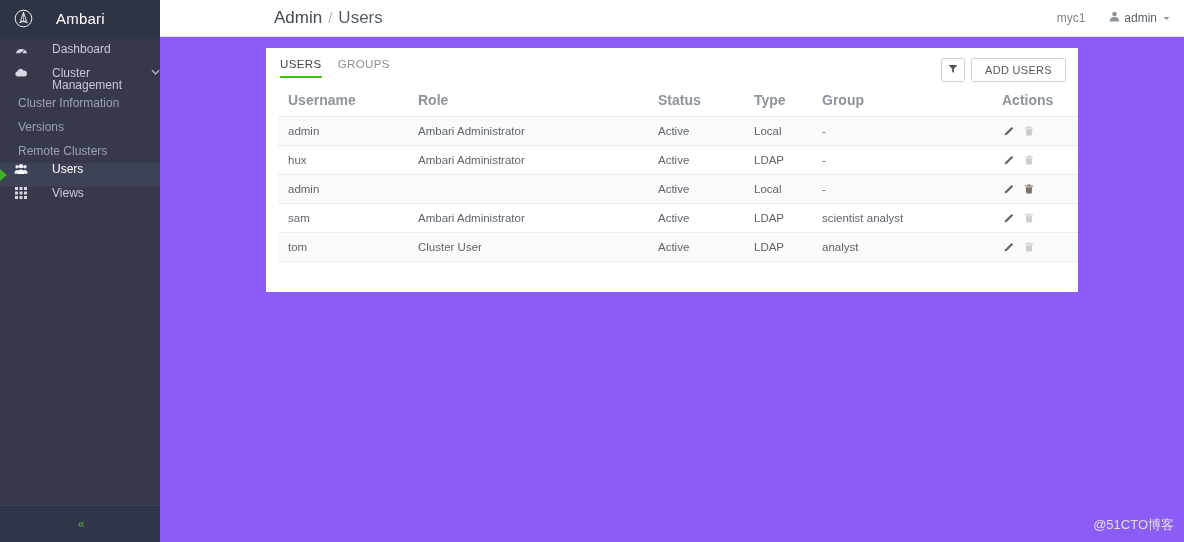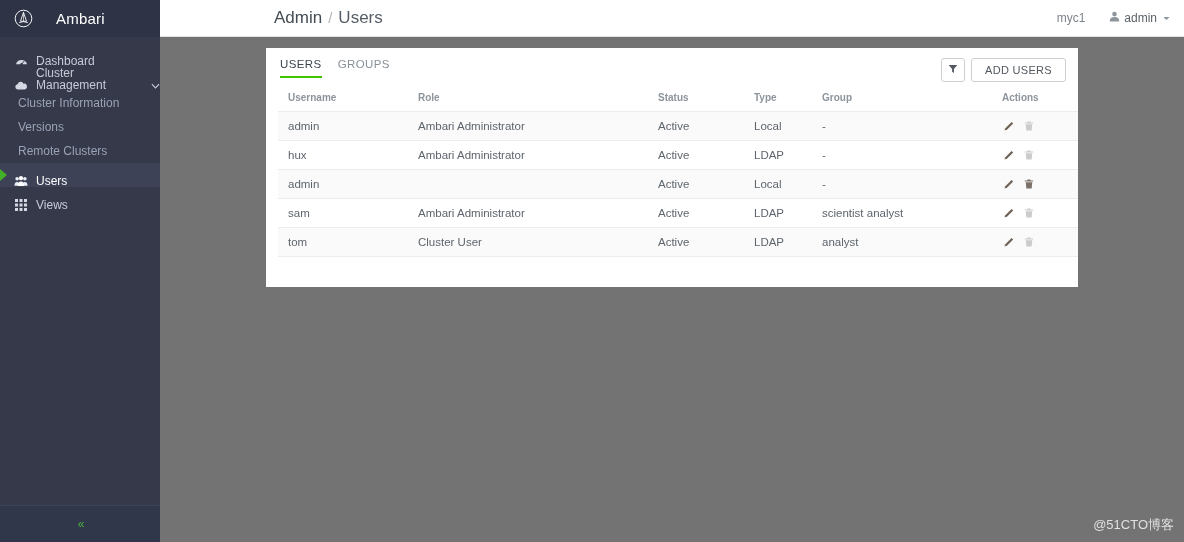--- a/index.html
+++ b/index.html
@@ -50,23 +50,23 @@
   }
 
   .nav {
     flex: 1 1 auto;
     padding-top: 6px;
   }
 
   .nav-item {
     height: 24px;
     display: flex;
-    align-items: flex-end;
+    align-items: flex-start;
     padding-left: 14px;
-    gap: 8px;
+    gap: 24px;
     color: #c6cbd8;
     font-size: 12px;
     position: relative;
     cursor: pointer;
   }
   .nav-item .nav-ico {
     width: 14px;
     flex: 0 0 14px;
     display: flex;
     align-items: center;
@@ -119,21 +119,21 @@
     color: #4aae3a;
     font-size: 12px;
     letter-spacing: -2px;
     line-height: 1;
   }
 
   
   .main {
     flex: 1 1 auto;
     height: 542px;
-    background: #737373;
+    background: #8b5cf6;
     display: flex;
     flex-direction: column;
     position: relative;
   }
 
   .topbar {
     height: 37px;
     background: #ffffff;
     border-bottom: 1px solid #e2e2e2;
     display: flex;
@@ -234,21 +234,21 @@
   .btn-add { padding: 0 13px; }
 
   
   table.users {
     width: 100%;
     border-collapse: collapse;
     table-layout: fixed;
   }
   table.users th {
     text-align: left;
-    font-size: 10px;
+    font-size: 14px;
     color: #8d949c;
     font-weight: bold;
     padding: 6px 0 8px 10px;
     border-bottom: 1px solid #ececec;
   }
   table.users td {
     font-size: 11.5px;
     color: #5e656d;
     padding: 8px 0 8px 10px;
     border-bottom: 1px solid #ececec;

